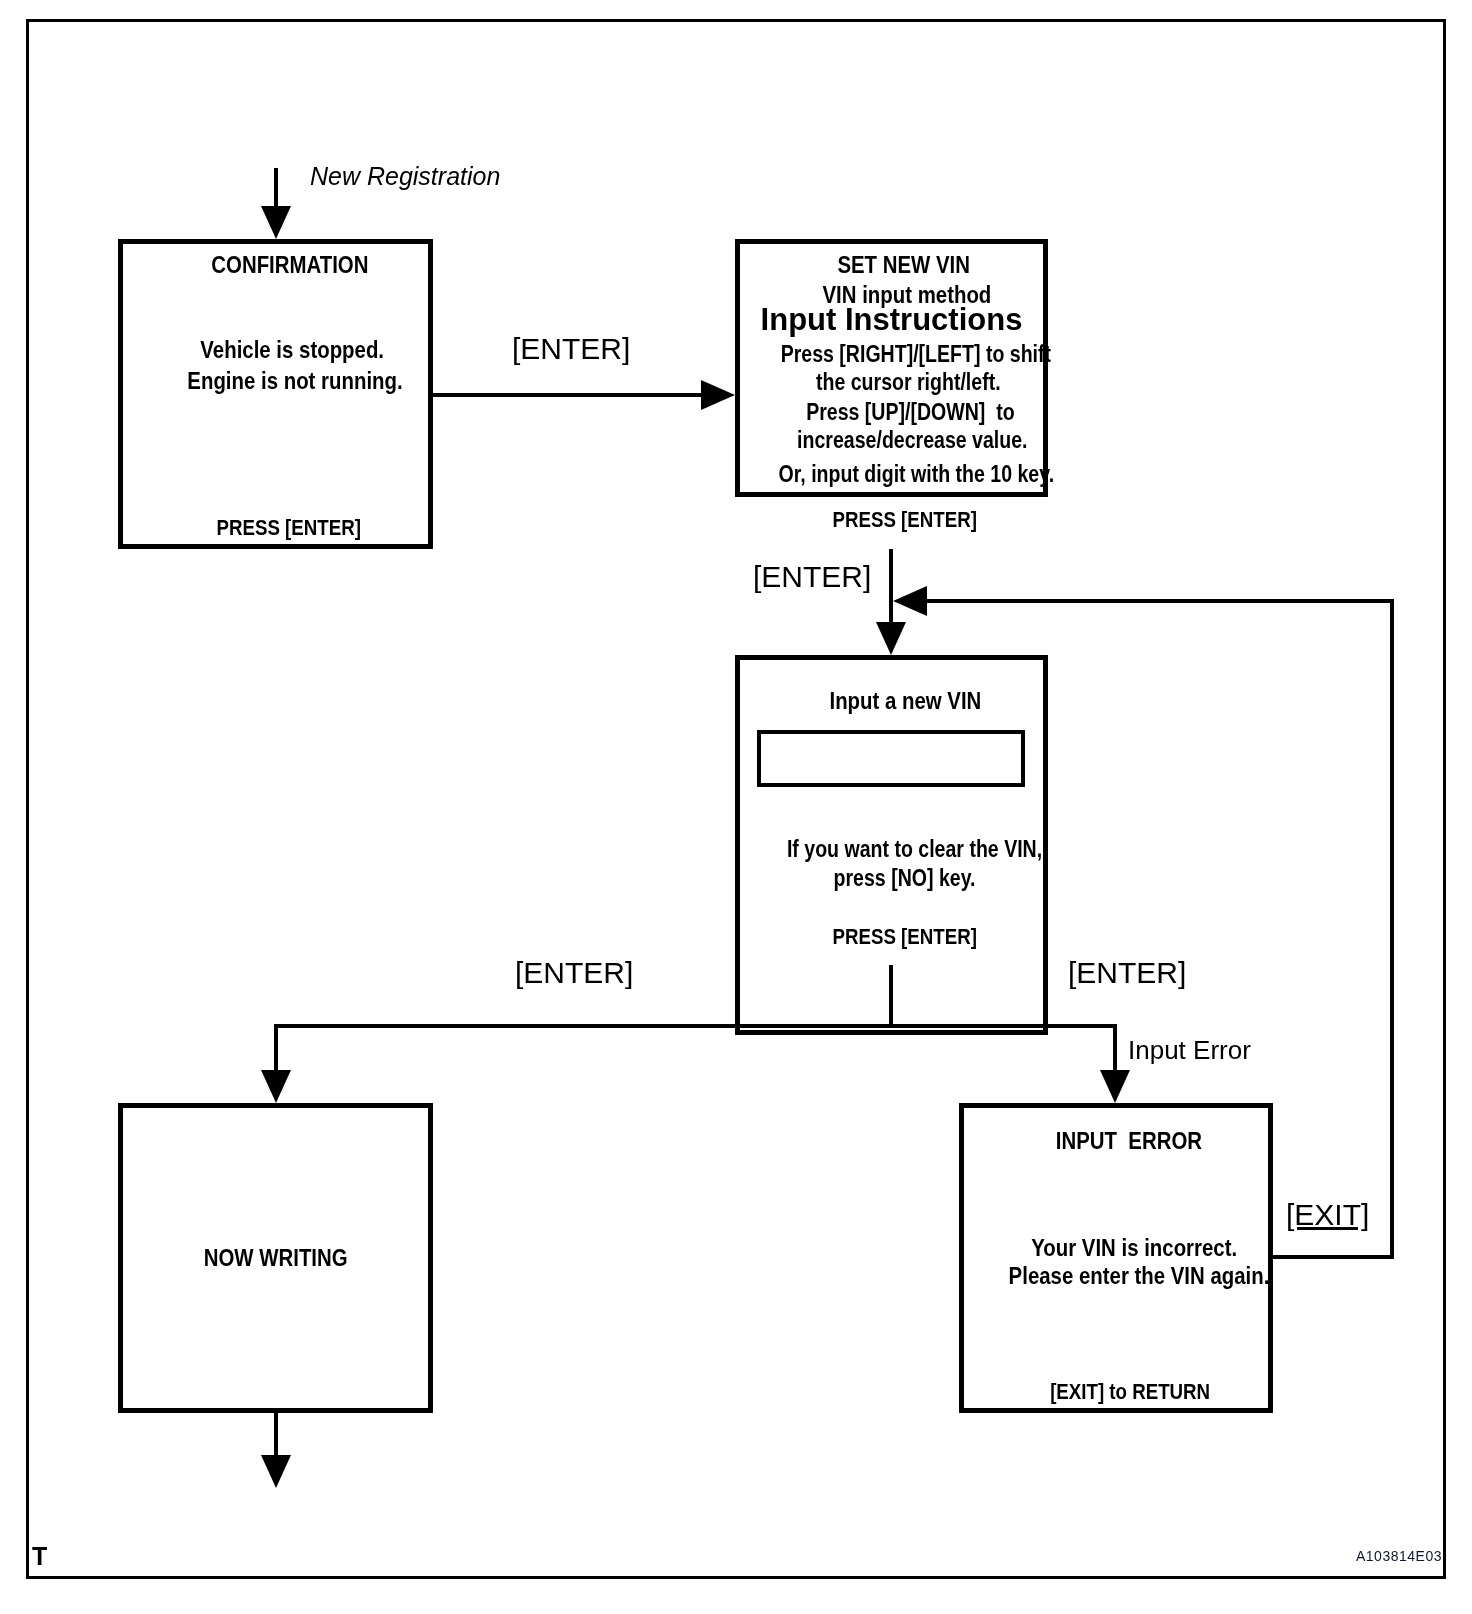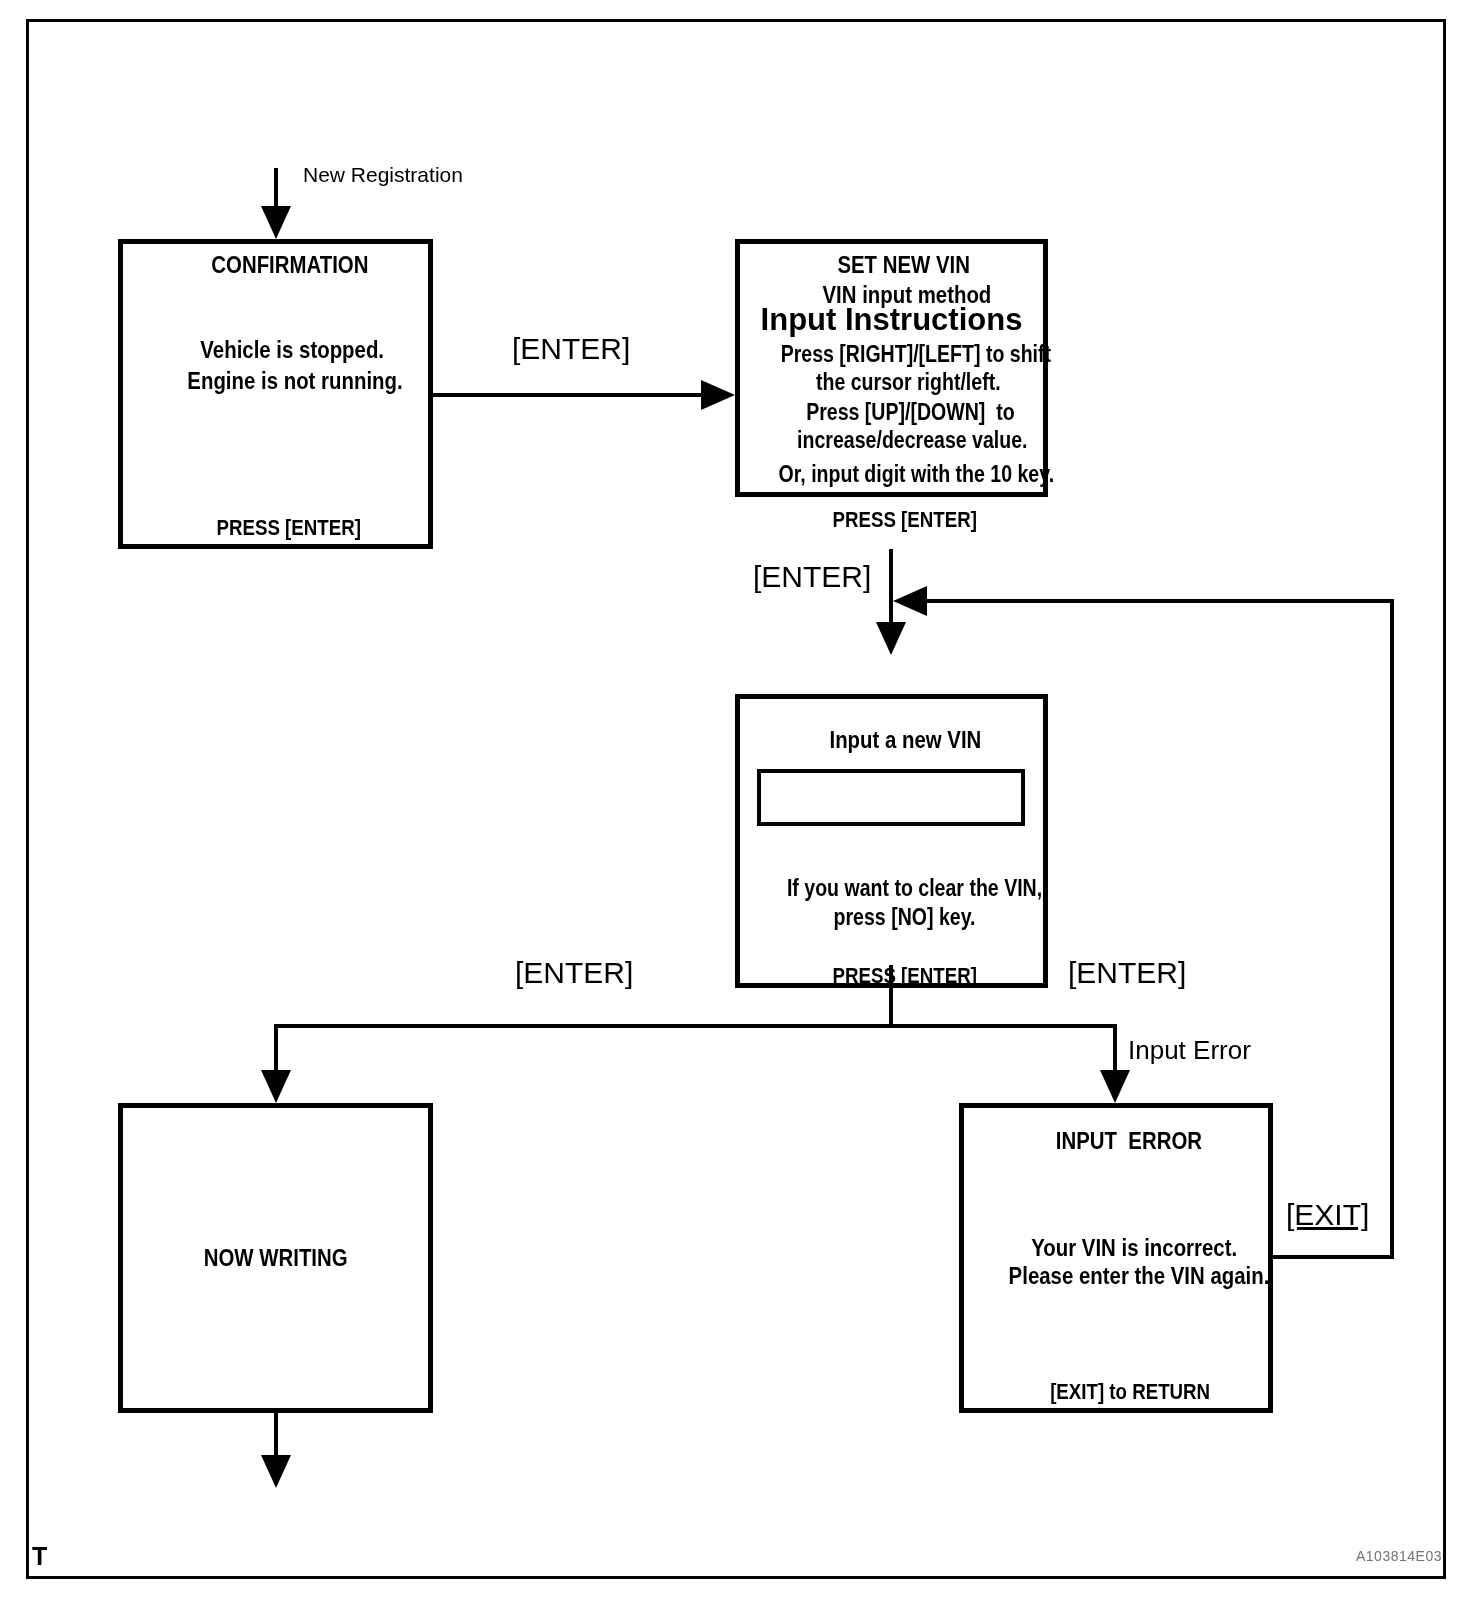--- a/index.html
+++ b/index.html
@@ -50,33 +50,33 @@
   .lbl {
     position:absolute; font-size:30px; font-weight:normal; white-space:pre;
     line-height:1.1;
   }
   .vin-field {
     position:absolute; border:4px solid #000; box-sizing:border-box;
     background:#fff; font-weight:bold; font-size:22px; text-align:left;
     padding:12px 8px;
   }
   .footer-t { position:absolute; font-weight:bold; font-size:25px; }
-  .footer-code { position:absolute; font-size:14px; color:#737373; letter-spacing:0.5px; }
+  .footer-code { position:absolute; font-size:14px; color:#0f172a; letter-spacing:0.5px; }
   .centerbox { display:flex; align-items:center; justify-content:center; }
 </style>
 </head>
 <body>
 
 <div class="canvas">
 
   <div class="frame"></div>
 
   <div class="line" style="left:274px;top:168px;width:4px;height:42px;"></div>
   <div class="ah-down" style="left:261px;top:206px;"></div>
-  <div class="lbl" style="left:303px;top:163px;font-size:21px;">New Registration</div>
+  <div class="lbl" style="left:310px;top:163px;font-size:25px;font-style:italic;">New Registration</div>
 
   <div class="box" style="left:118px;top:239px;width:315px;height:310px;">
     <div class="cline ctitle" style="top:8px;">CONFIRMATION</div>
     <div class="cline" style="top:93px;font-size:24px;">Vehicle is stopped.</div>
     <div class="cline" style="top:124px;font-size:24px;">Engine is not running.</div>
     <div class="cline cfooter" style="top:272px;">PRESS [ENTER]</div>
   </div>
 
   <div class="line" style="left:433px;top:393px;width:270px;height:4px;"></div>
   <div class="ah-right" style="left:701px;top:380px;"></div>
@@ -97,21 +97,21 @@
   <div class="line" style="left:889px;top:549px;width:4px;height:74px;"></div>
   <div class="ah-down" style="left:876px;top:622px;"></div>
   <div class="lbl" style="left:753px;top:560px;">[ENTER]</div>
 
   <div class="line" style="left:921px;top:599px;width:471px;height:4px;"></div>
   <div class="ah-left" style="left:893px;top:586px;"></div>
   <div class="line" style="left:1390px;top:599px;width:4px;height:660px;"></div>
   <div class="line" style="left:1273px;top:1255px;width:121px;height:4px;"></div>
   <div class="lbl" style="left:1286px;top:1198px;text-decoration:underline;">[EXIT]</div>
 
-  <div class="box" style="left:735px;top:694px;width:313px;height:294px;padding-left:12px;">
+  <div class="box" style="left:735px;top:655px;width:313px;height:380px;padding-left:12px;">
     <div class="cline ctitle" style="top:28px;">Input a new VIN</div>
     <div class="vin-field" style="left:17px;top:70px;width:268px;height:57px;"></div>
     <div class="cline" style="top:177px;">If you want to clear the VIN,</div>
     <div class="cline" style="top:206px;">press [NO] key.</div>
     <div class="cline cfooter" style="top:265px;">PRESS [ENTER]</div>
   </div>
 
   <div class="line" style="left:889px;top:965px;width:4px;height:63px;"></div>
   <div class="line" style="left:274px;top:1024px;width:843px;height:4px;"></div>
   <div class="line" style="left:274px;top:1024px;width:4px;height:48px;"></div>

